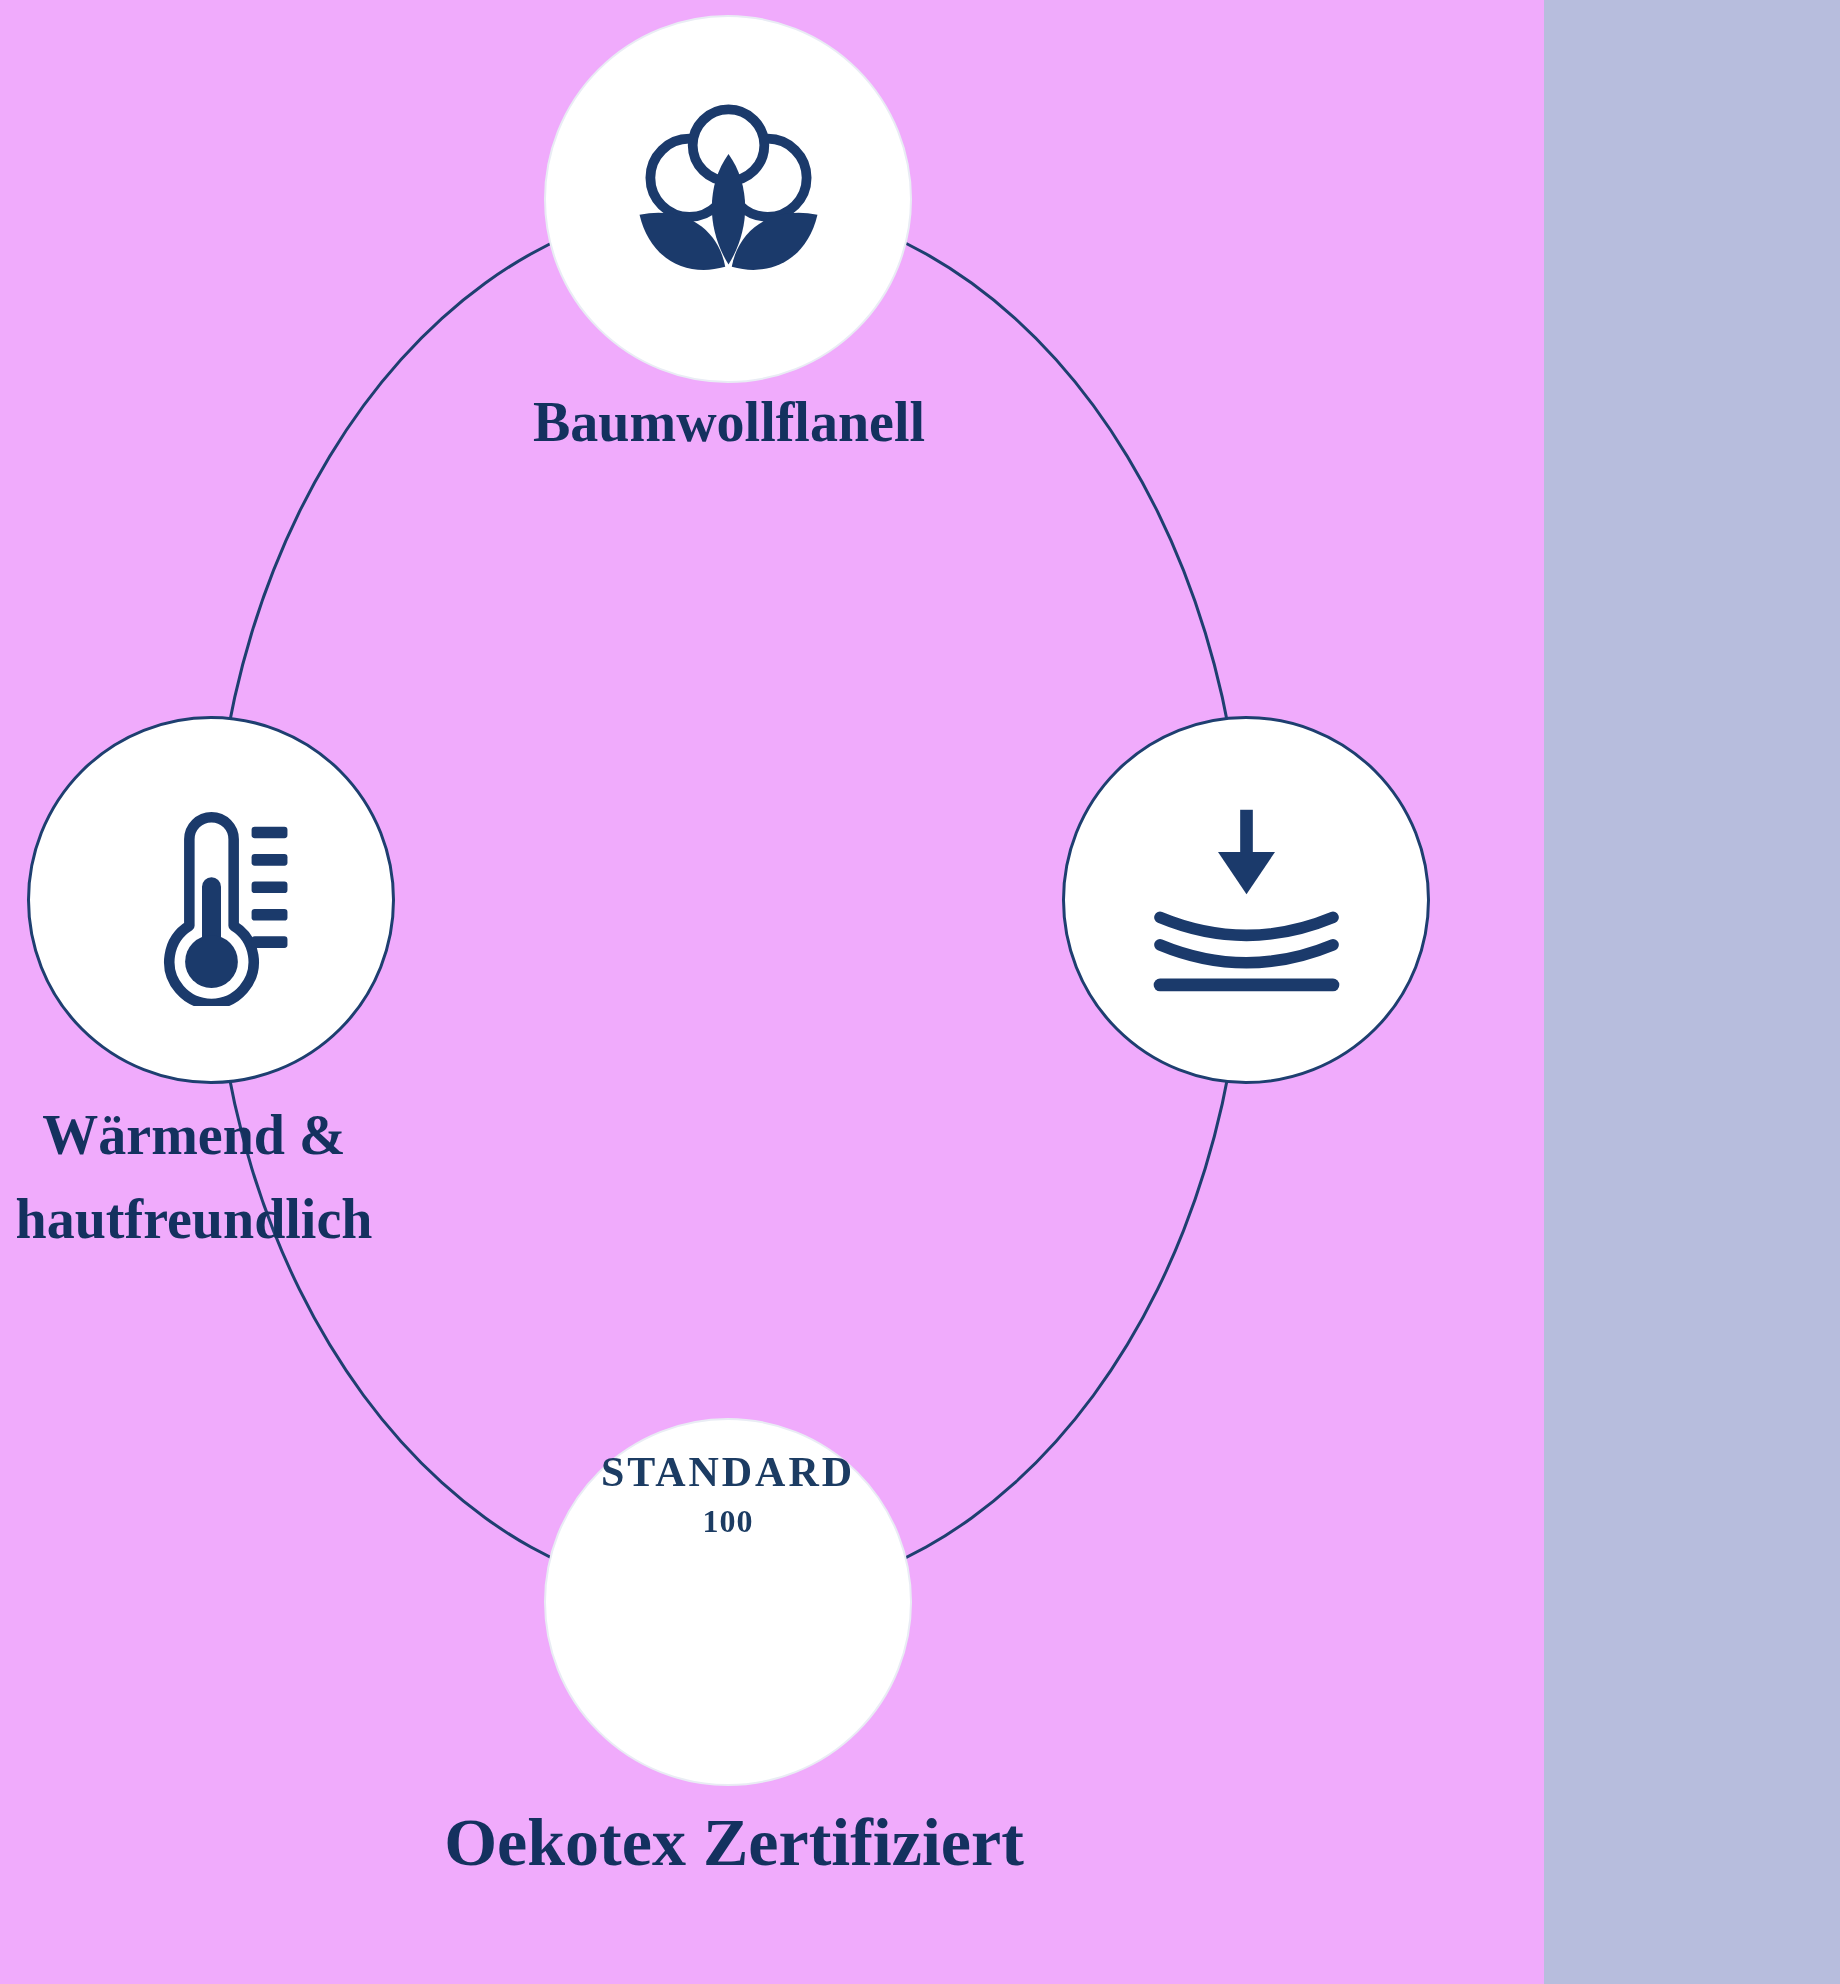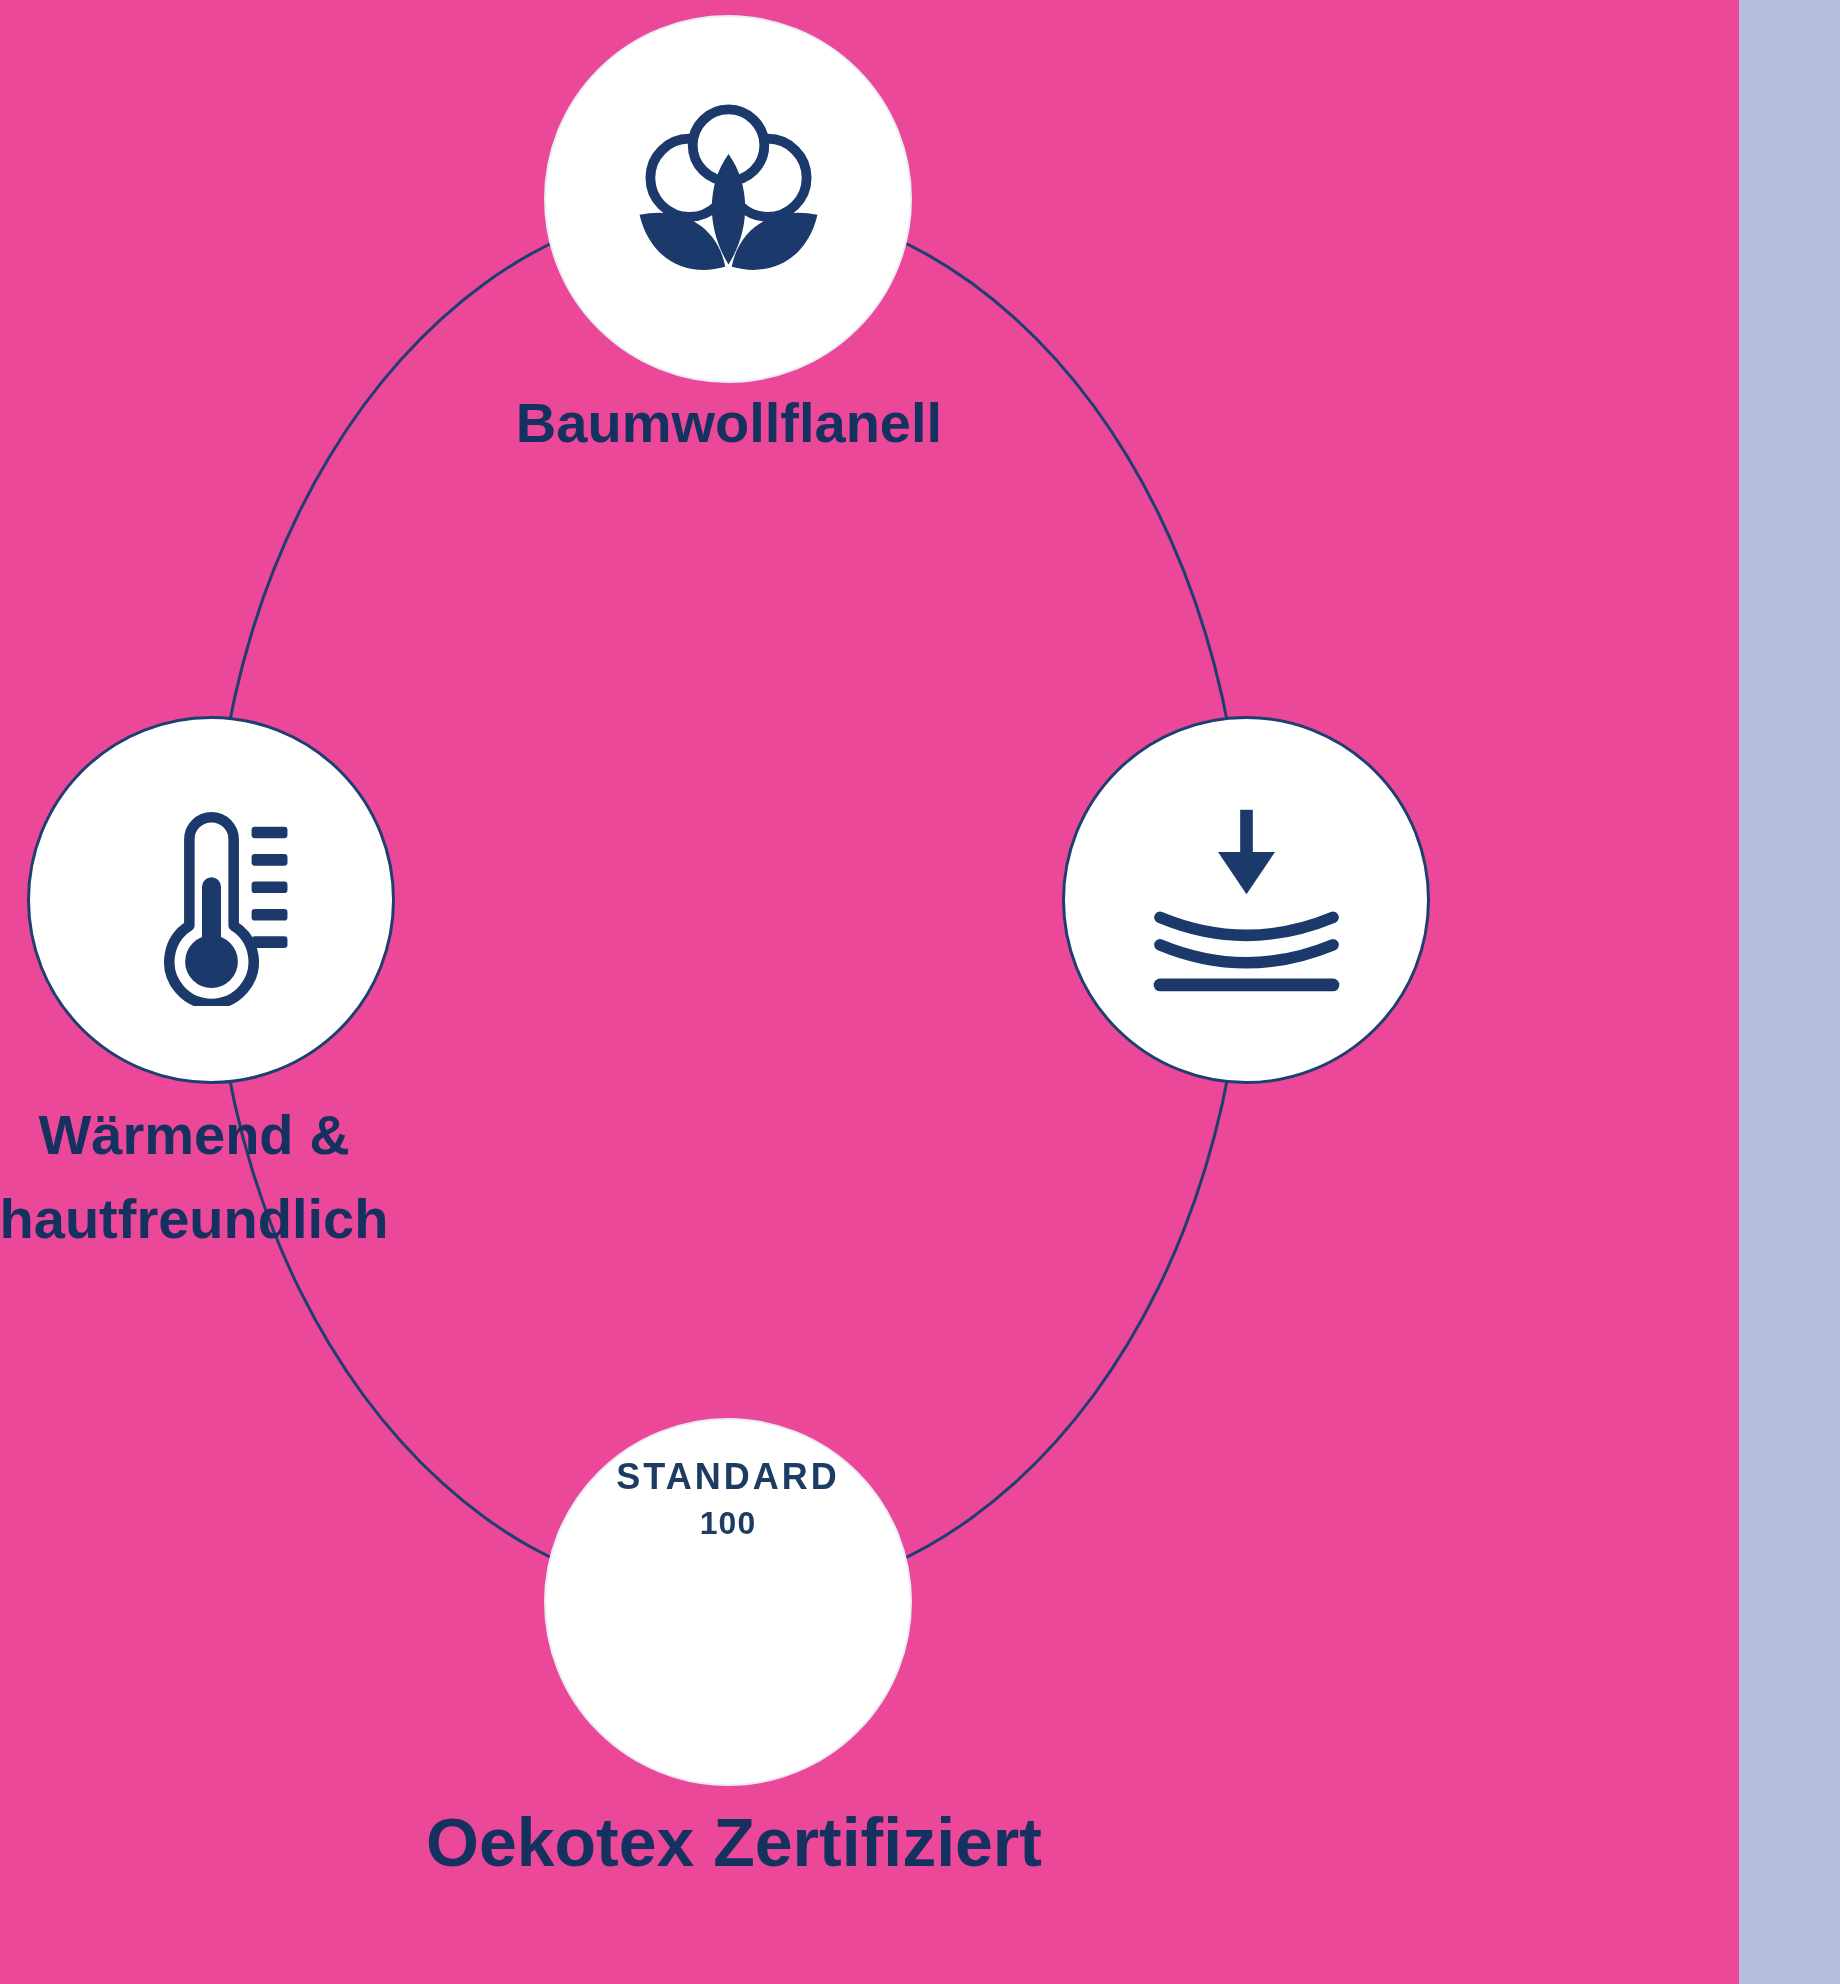--- a/index.html
+++ b/index.html
@@ -1,23 +1,23 @@
 <!DOCTYPE html>
 <html><head>
 <meta charset="utf-8">
 <style>
   * { margin: 0; padding: 0; box-sizing: border-box; }
   html, body { background: #b7bddd; }
   .canvas {
     position: relative;
-    width: 1739px;
+    width: 1544px;
     height: 1984px;
-    background: #ec4899;
+    background: #f0abfc;
     overflow: hidden;
-    font-family: Liberation Sans, sans-serif;
+    font-family: Liberation Serif, serif;
   }
   .ring {
     position: absolute;
     left: 211px; top: 199px;
     width: 1035px; height: 1403px;
     border: 3px solid #1e3f70;
     border-radius: 50%;
   }
   .circle {
     position: absolute;
@@ -47,21 +47,21 @@
   .oeko-leaf {
     width: 199px; height: 199px;
     background: #1fa07c;
     border-radius: 50% 4% 50% 50%;
     display: flex; flex-direction: column;
     align-items: center; justify-content: center;
     color: #ffffff; font-weight: bold;
   }
   .oeko-line { font-size: 44px; line-height: 1.08; letter-spacing: 1px; display: flex; align-items: flex-start; }
   .oeko-line sup { font-size: 17px; line-height: 1; margin-top: 6px; }
-  .oeko-standard { margin-top: 14px; font-size: 36px; font-weight: bold; color: #1c3c63; letter-spacing: 3px; }
+  .oeko-standard { margin-top: 6px; font-size: 42px; font-weight: bold; color: #1c3c63; letter-spacing: 3px; }
   .oeko-number   { margin-top: 7px;  font-size: 32px; font-weight: bold; color: #1c3c63; letter-spacing: 1px; }
 </style>
 </head>
 <body>
 
 <div class="canvas">
 
   <div class="ring"></div>
 
   <div class="circle" id="c-top">

